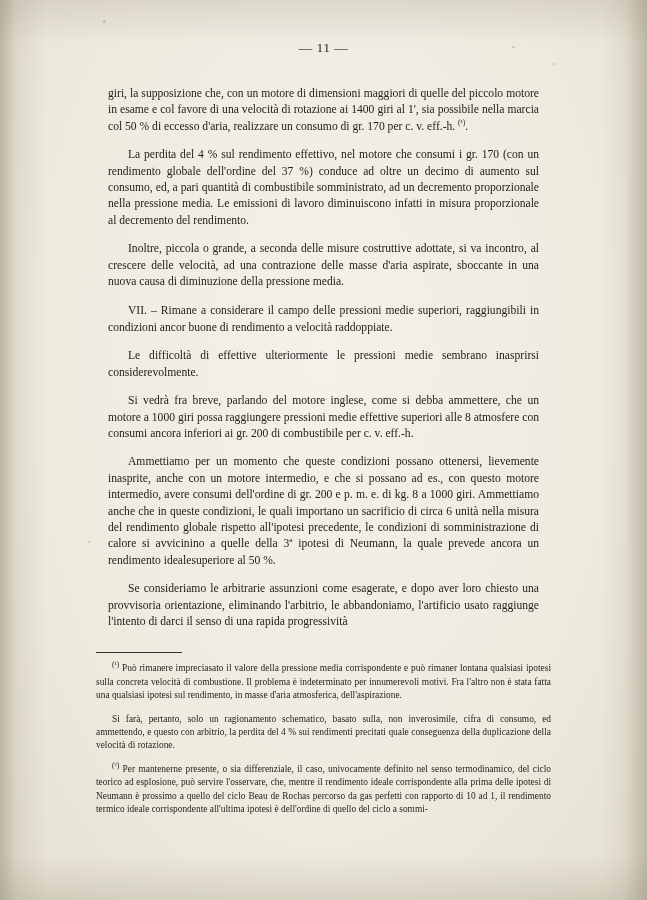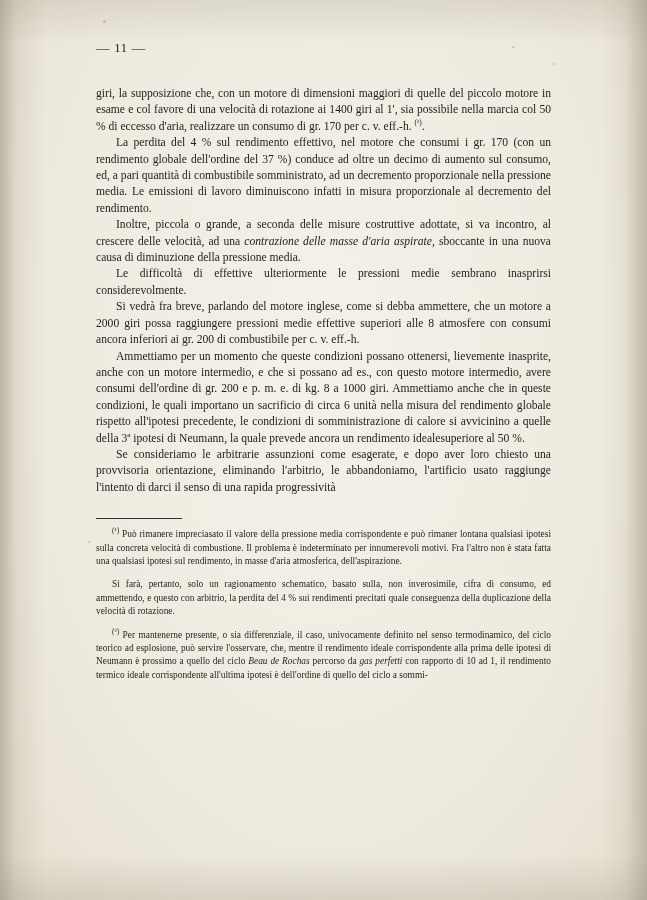--- a/index.html
+++ b/index.html
@@ -30,42 +30,42 @@
       linear-gradient(to right, rgba(120,110,90,0.18), rgba(120,110,90,0) 7%, rgba(120,110,90,0) 93%, rgba(120,110,90,0.16)),
       linear-gradient(to bottom, rgba(120,110,90,0.16), rgba(120,110,90,0) 5%, rgba(120,110,90,0) 95%, rgba(120,110,90,0.18));
   }
   .content {
     position: absolute;
     left: 96px;
     top: 40px;
     width: 455px;
   }
   .folio {
-    text-align: left;
+    text-align: center;
     font-size: 13.5px;
     color: #2b2a27;
     letter-spacing: 0.5px;
     margin: 0 0 30px 0;
   }
   .body-text p {
-    margin: 0;
+    margin: 12px;
     text-align: justify;
     font-size: 11.6px;
     line-height: 16.4px;
     color: #23221f;
     text-indent: 20px;
     hyphens: manual;
   }
   .body-text p.noindent {
     text-indent: 0;
   }
   .body-text p.gap {
     margin-top: 13px;
   }
-  .italic { font-style: italic; }
+  .italic { }
   sup {
     font-size: 7.5px;
     vertical-align: super;
     line-height: 0;
   }
   .rule {
     width: 86px;
     height: 1px;
     background: #33322e;
     margin: 22px 0 9px 0;
@@ -113,22 +113,23 @@
   <div class="smudge-d"></div>
 
   <div class="content">
 
     <div class="folio">— 11 —</div>
 
     <div class="body-text">
       <p class="noindent">giri, la supposizione che, con un motore di dimensioni maggiori di quelle del piccolo motore in esame e col favore di una velocità di rotazione ai 1400 giri al 1', sia possibile nella marcia col 50 % di eccesso d'aria, realizzare un consumo di gr. 170 per c. v. eff.-h. <sup>(¹)</sup>.</p>
       <p>La perdita del 4 % sul rendimento effettivo, nel motore che consumi i gr. 170 (con un rendimento globale dell'ordine del 37 %) conduce ad oltre un decimo di aumento sul consumo, ed, a pari quantità di combustibile somministrato, ad un decremento proporzionale nella pressione media. Le emissioni di lavoro diminuiscono infatti in misura proporzionale al decremento del rendimento.</p>
       <p>Inoltre, piccola o grande, a seconda delle misure costruttive adottate, si va incontro, al crescere delle velocità, ad una <span class="italic">contrazione delle masse d'aria aspirate</span>, sboccante in una nuova causa di diminuzione della pressione media.</p>
+      <p class="gap">VII. – Rimane a considerare il campo delle pressioni medie superiori, raggiungibili in condizioni ancor buone di rendimento a velocità raddoppiate.</p>
       <p>Le difficoltà di effettive ulteriormente le pressioni medie sembrano inasprirsi considerevolmente.</p>
-      <p>Si vedrà fra breve, parlando del motore inglese, come si debba ammettere, che un motore a 2000 giri possa raggiungere pressioni medie effettive superiori alle 8 atmosfere con consumi ancora inferiori ai gr. 200 di combustibile per c. v. eff.-h.</p>
+      <p>Si vedrà fra breve, parlando del motore inglese, come si debba ammettere, che un motore a 1000 giri possa raggiungere pressioni medie effettive superiori alle 8 atmosfere con consumi ancora inferiori ai gr. 200 di combustibile per c. v. eff.-h.</p>
       <p>Ammettiamo per un momento che queste condizioni possano ottenersi, lievemente inasprite, anche con un motore intermedio, e che si possano ad es., con questo motore intermedio, avere consumi dell'ordine di gr. 200 e p. m. e. di kg. 8 a 1000 giri. Ammettiamo anche che in queste condizioni, le quali importano un sacrificio di circa 6 unità nella misura del rendimento globale rispetto all'ipotesi precedente, le condizioni di somministrazione di calore si avvicinino a quelle della 3ª ipotesi di Neumann, la quale prevede ancora un rendimento idealesuperiore al 50 %.</p>
       <p>Se consideriamo le arbitrarie assunzioni come esagerate, e dopo aver loro chiesto una provvisoria orientazione, eliminando l'arbitrio, le abbandoniamo, l'artificio usato raggiunge l'intento di darci il senso di una rapida progressività</p>
     </div>
 
     <div class="rule"></div>
 
     <div class="notes">
       <p><sup>(¹)</sup> Può rimanere impreciasato il valore della pressione media corrispondente e può rimaner lontana qualsiasi ipotesi sulla concreta velocità di combustione. Il problema è indeterminato per innumerevoli motivi. Fra l'altro non è stata fatta una qualsiasi ipotesi sul rendimento, in masse d'aria atmosferica, dell'aspirazione.</p>
       <p>Si farà, pertanto, solo un ragionamento schematico, basato sulla, non inverosimile, cifra di consumo, ed ammettendo, e questo con arbitrio, la perdita del 4 % sui rendimenti precitati quale conseguenza della duplicazione della velocità di rotazione.</p>
       <p><sup>(²)</sup> Per mantenerne presente, o sia differenziale, il caso, univocamente definito nel senso termodinamico, del ciclo teorico ad esplosione, può servire l'osservare, che, mentre il rendimento ideale corrispondente alla prima delle ipotesi di Neumann è prossimo a quello del ciclo <span class="italic">Beau de Rochas</span> percorso da <span class="italic">gas perfetti</span> con rapporto di 10 ad 1, il rendimento termico ideale corrispondente all'ultima ipotesi è dell'ordine di quello del ciclo a sommi-</p>

